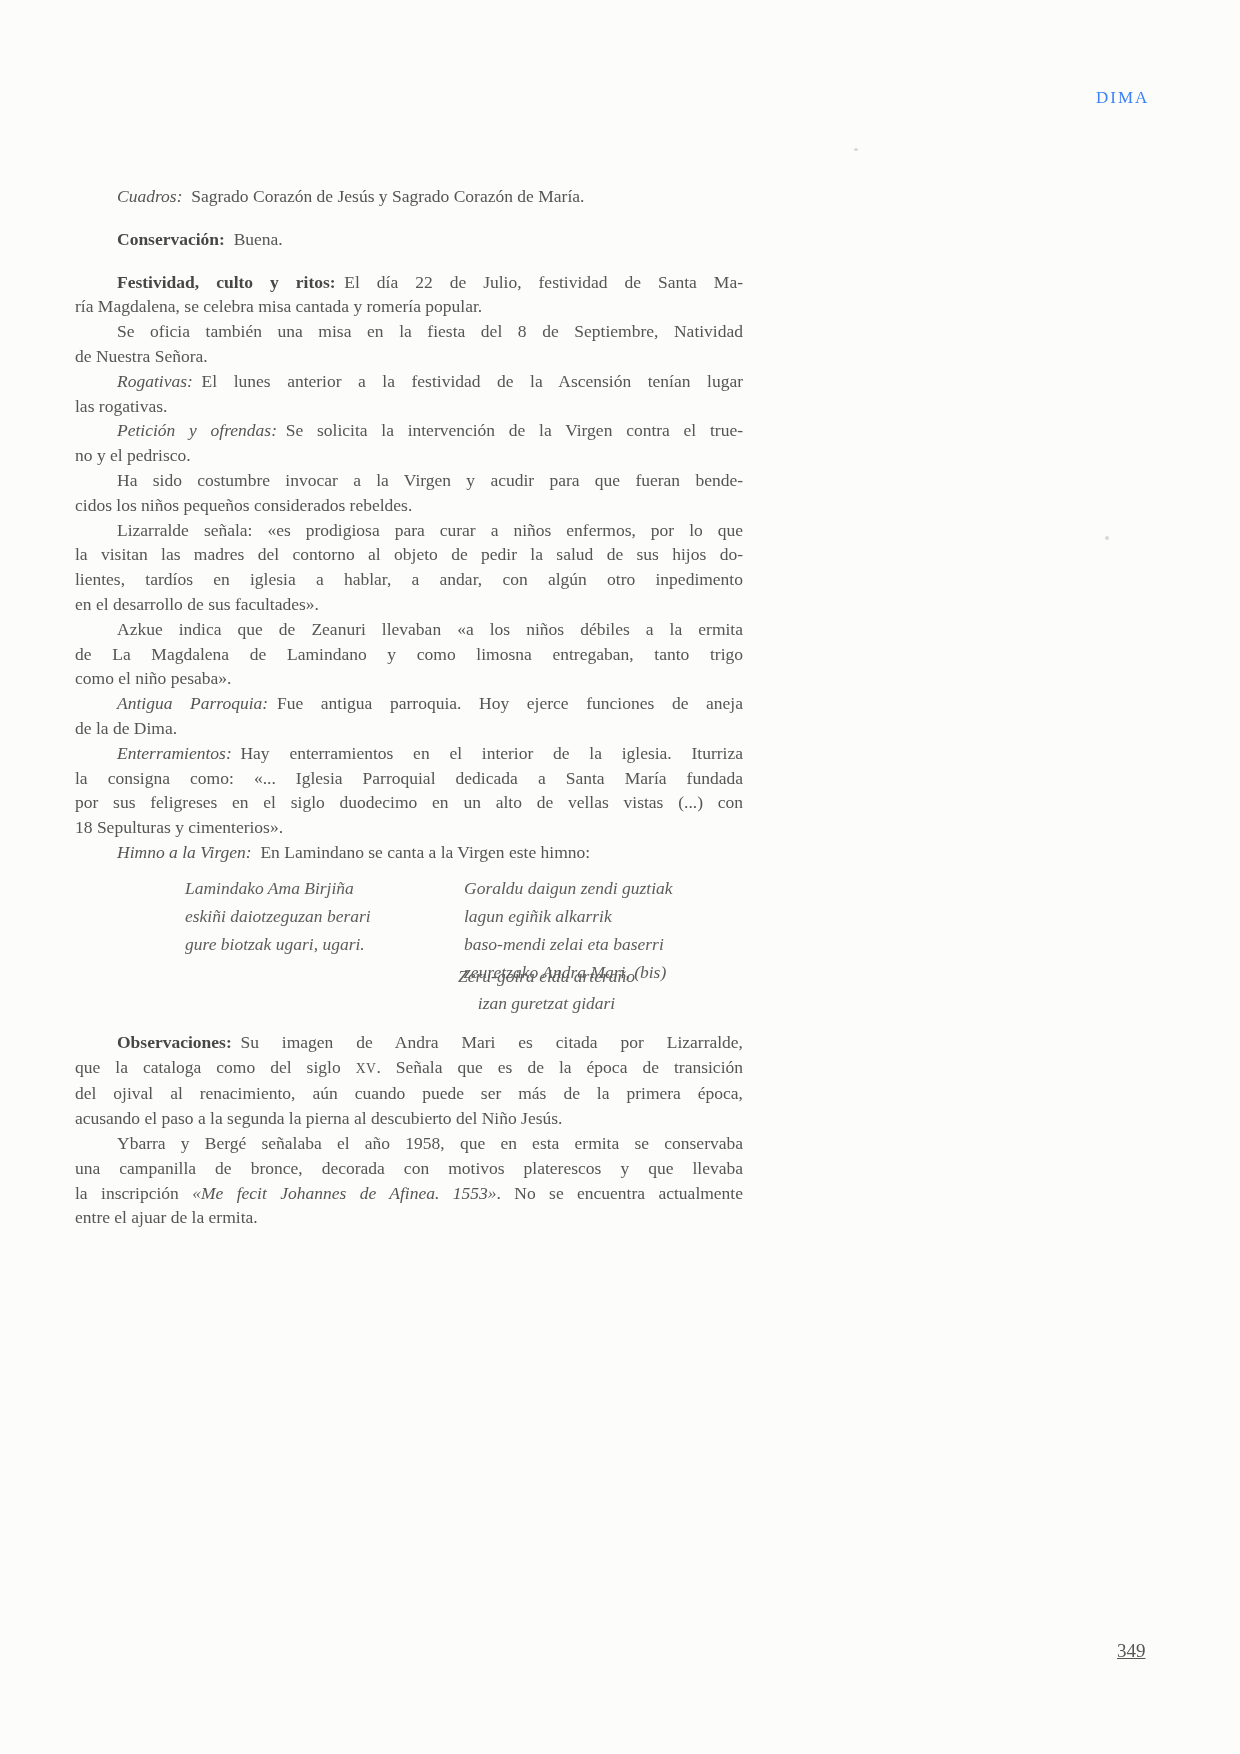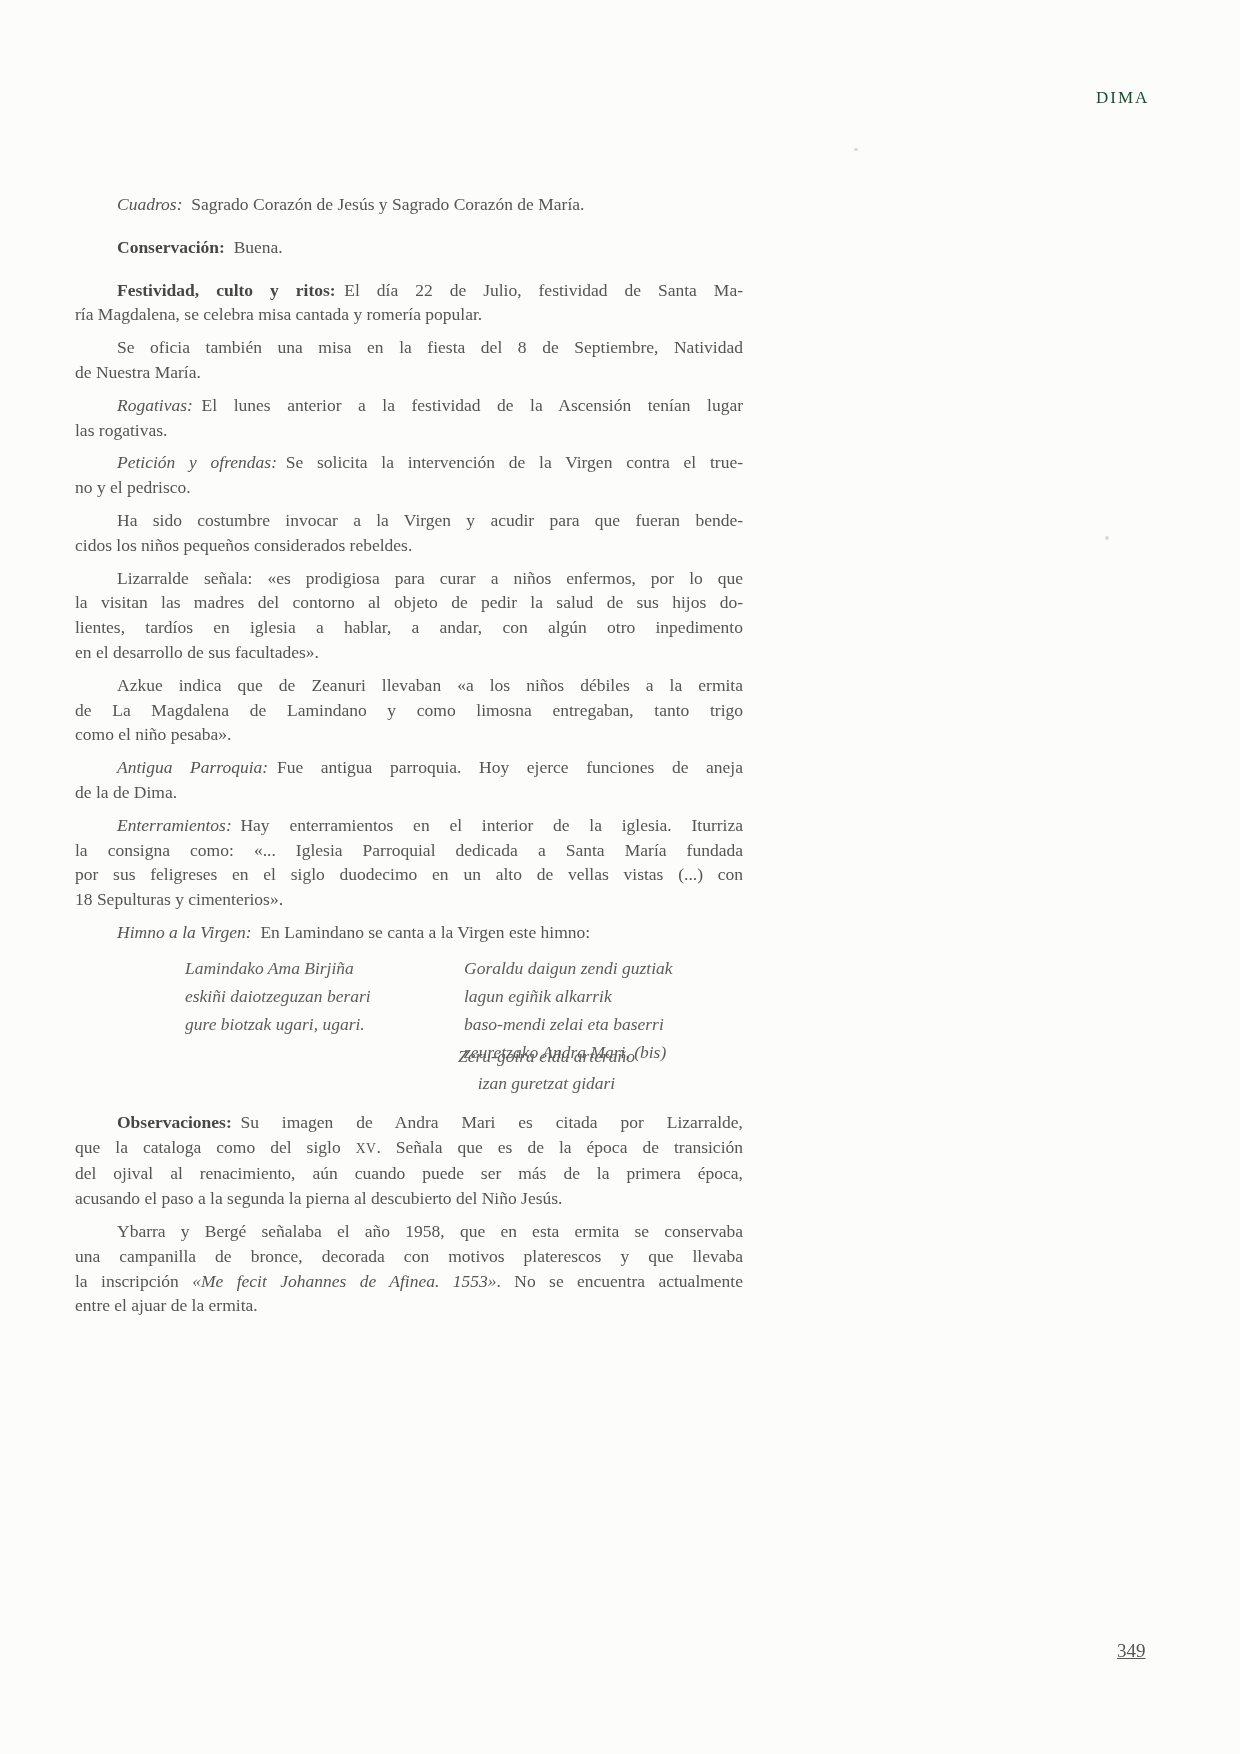--- a/index.html
+++ b/index.html
@@ -7,32 +7,32 @@
     width:1240px;height:1754px;
     background:#fcfcfb;
     font-family:"Liberation Serif","DejaVu Serif",serif;
     color:#555;
     position:relative;
     overflow:hidden;
   }
   .page{position:absolute;inset:0;}
   .running-header{
     position:absolute;left:1096px;top:88px;
-    font-size:17px;letter-spacing:2px;color:#14532d;
+    font-size:17px;letter-spacing:2px;color:#3b82f6;
   }
   .content{
     position:absolute;left:75px;top:184px;width:668px;
     font-size:17.5px;line-height:24.8px;
   }
   .para{margin:0;}
   .para.spaced{margin-top:18px;}
   .para.spaced-sm{margin-top:13px;}
   .pline{text-align:justify;}
   .pline.just{text-align-last:justify;}
-  .pline.ind{text-indent:42px;margin-top:8px;}
+  .pline.ind{text-indent:42px;}
   .it{font-style:italic;}
   .bd{font-weight:bold;color:#474747;}
   .lead{padding-right:.5em;}
   .sc{font-size:.78em;letter-spacing:.5px;}
   .verse{
     position:relative;margin-top:9px;
     font-style:italic;font-size:17.5px;line-height:28px;color:#5c5c5c;
   }
   .vleft{margin-left:110px;}
   .vright{position:absolute;left:389px;top:0;}
@@ -58,21 +58,21 @@
       </div>
       <div class="para spaced">
         <div class="pline ind"><span class="bd lead">Conservación:</span><span>Buena.</span></div>
       </div>
       <div class="para spaced">
         <div class="pline just ind"><span class="bd lead">Festividad, culto y ritos:</span><span>El día 22 de Julio, festividad de Santa Ma-</span></div>
         <div class="pline"><span>ría Magdalena, se celebra misa cantada y romería popular.</span></div>
       </div>
       <div class="para">
         <div class="pline just ind"><span>Se oficia también una misa en la fiesta del 8 de Septiembre, Natividad</span></div>
-        <div class="pline"><span>de Nuestra María.</span></div>
+        <div class="pline"><span>de Nuestra Señora.</span></div>
       </div>
       <div class="para">
         <div class="pline just ind"><span class="it lead">Rogativas:</span><span>El lunes anterior a la festividad de la Ascensión tenían lugar</span></div>
         <div class="pline"><span>las rogativas.</span></div>
       </div>
       <div class="para">
         <div class="pline just ind"><span class="it lead">Petición y ofrendas:</span><span>Se solicita la intervención de la Virgen contra el true-</span></div>
         <div class="pline"><span>no y el pedrisco.</span></div>
       </div>
       <div class="para">

